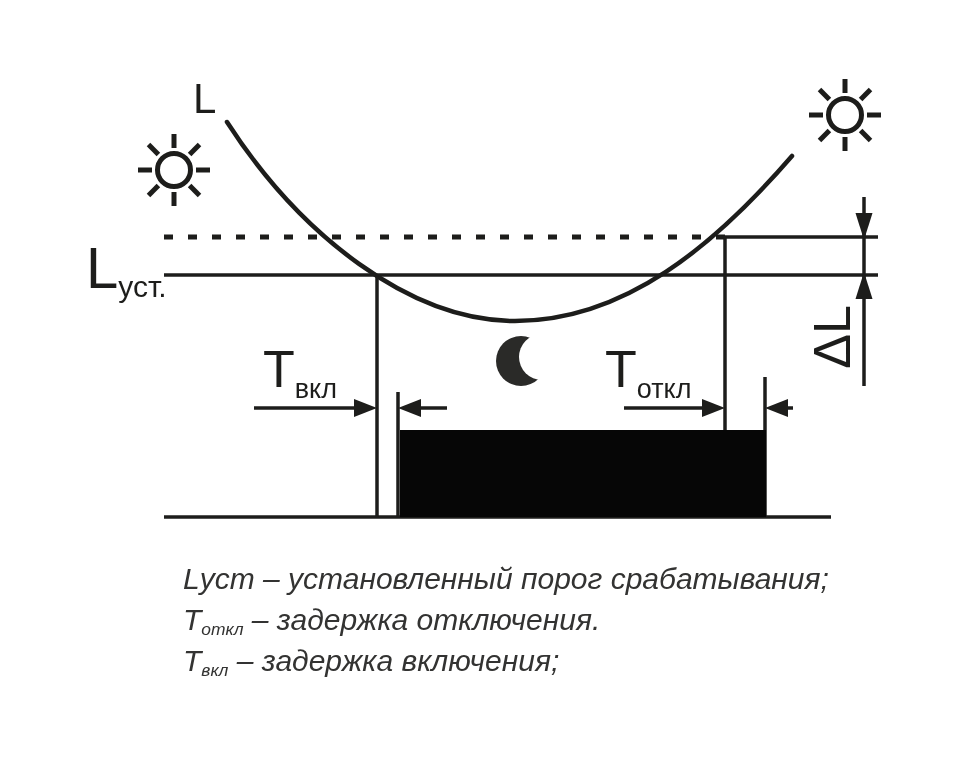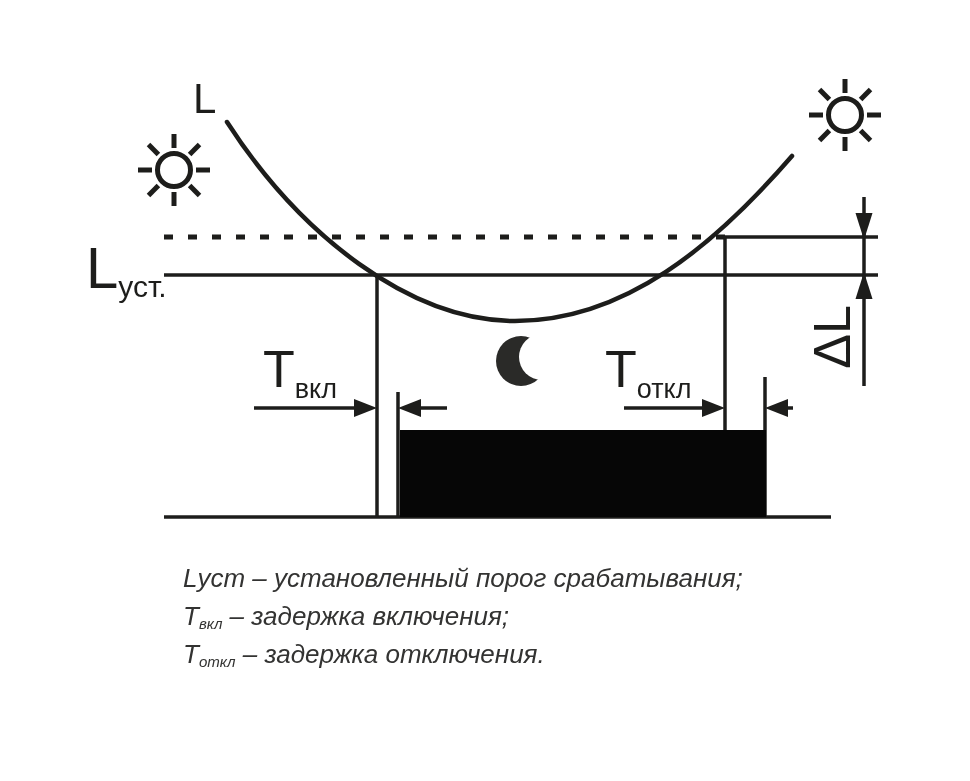--- a/index.html
+++ b/index.html
@@ -29,21 +29,21 @@
   .lbl-t       { font-size: 52px; }
   .lbl-t-sub   { font-size: 27px; }
   .lbl-delta   { font-size: 52px; }
 
   .legend {
     position: absolute;
     left: 183px;
     top: 563px;
     color: #333332;
     font-style: italic;
-    font-size: 26px;
+    font-size: 30px;
     line-height: 31px;
     white-space: nowrap;
   }
   .legend .sub {
     font-size: 0.58em;
     vertical-align: -0.28em;
   }
 </style>
 </head>
 <body>
@@ -126,17 +126,17 @@
 
     <text x="263" y="387" class="lbl-t"><tspan>T</tspan><tspan class="lbl-t-sub" dy="11">вкл</tspan></text>
 
     <text x="605" y="387" class="lbl-t"><tspan>T</tspan><tspan class="lbl-t-sub" dy="11">откл</tspan></text>
 
     <text class="lbl-delta" x="850" y="337" text-anchor="middle" transform="rotate(-90 850 337)">ΔL</text>
   </svg>
 
   <div class="legend">
     <div><span>Lуст</span><span class="sub"></span><span> – установленный порог срабатывания;</span></div>
+    <div><span>T</span><span class="sub">откл</span><span> – задержка отключения.</span></div>
     <div><span>T</span><span class="sub">вкл</span><span> – задержка включения;</span></div>
-    <div><span>T</span><span class="sub">откл</span><span> – задержка отключения.</span></div>
   </div>
 
 </div>
 
 </body></html>

